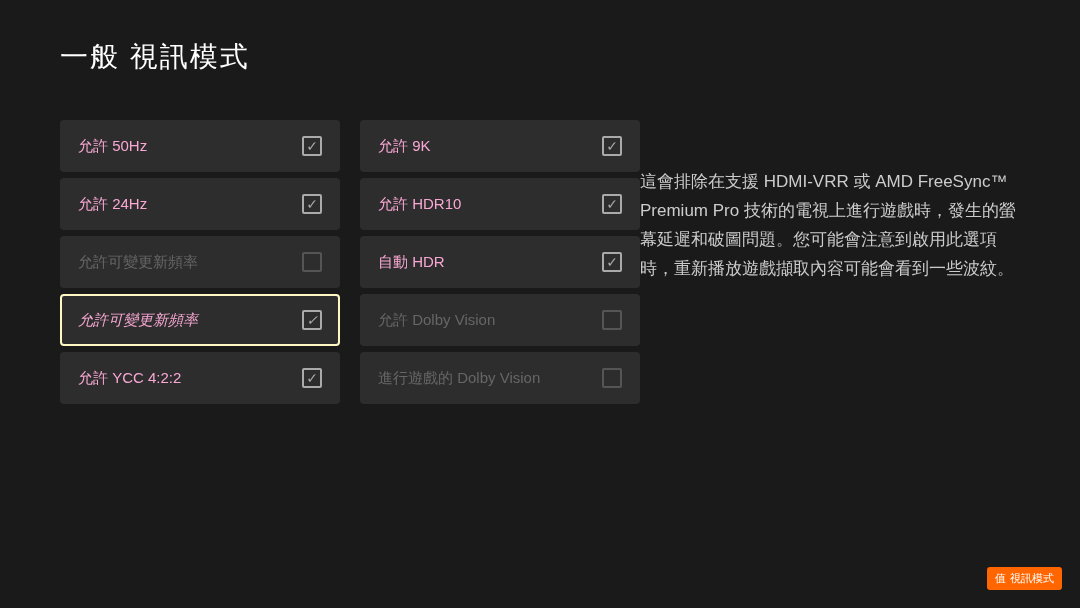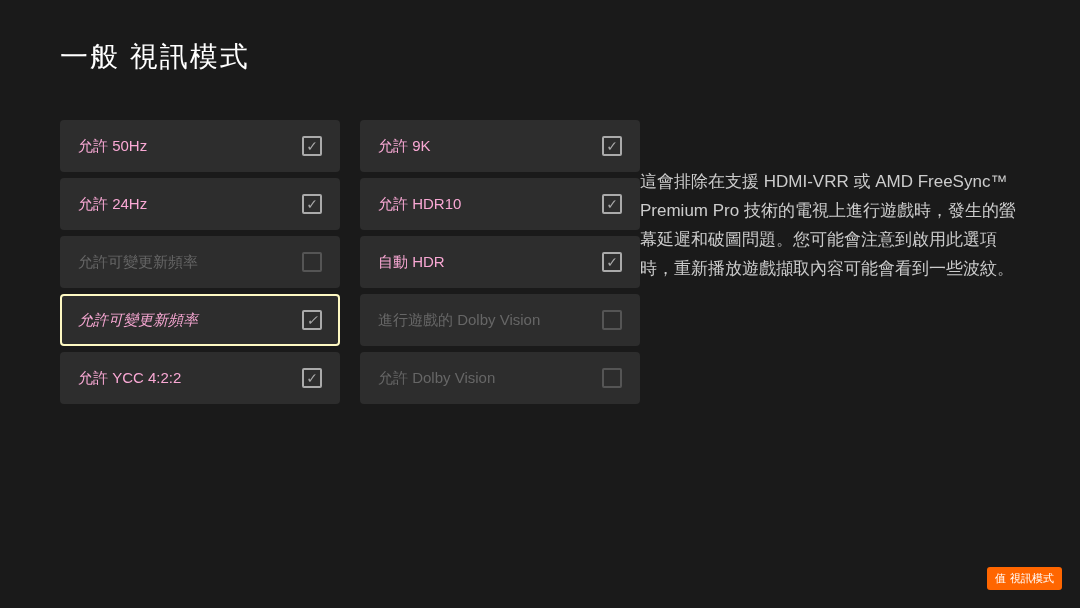--- a/index.html
+++ b/index.html
@@ -164,25 +164,25 @@
           <span class="checkmark">✓</span>
         </div>
       </div>
       <div class="setting-item">
         <span class="setting-label">自動 HDR</span>
         <div class="checkbox checked">
           <span class="checkmark">✓</span>
         </div>
       </div>
       <div class="setting-item disabled">
-        <span class="setting-label">進行遊戲的 Dolby Vision</span>
+        <span class="setting-label">允許 Dolby Vision</span>
         <div class="checkbox"></div>
       </div>
       <div class="setting-item disabled">
-        <span class="setting-label">允許 Dolby Vision</span>
+        <span class="setting-label">進行遊戲的 Dolby Vision</span>
         <div class="checkbox"></div>
       </div>
     </div>
 </div>
 
 <div class="info-panel">這會排除在支援 HDMI-VRR 或 AMD FreeSync™ Premium Pro 技術的電視上進行遊戲時，發生的螢幕延遲和破圖問題。您可能會注意到啟用此選項時，重新播放遊戲擷取內容可能會看到一些波紋。</div>
 
 <div class="watermark">
   <span>值</span>
   <span>視訊模式</span>

